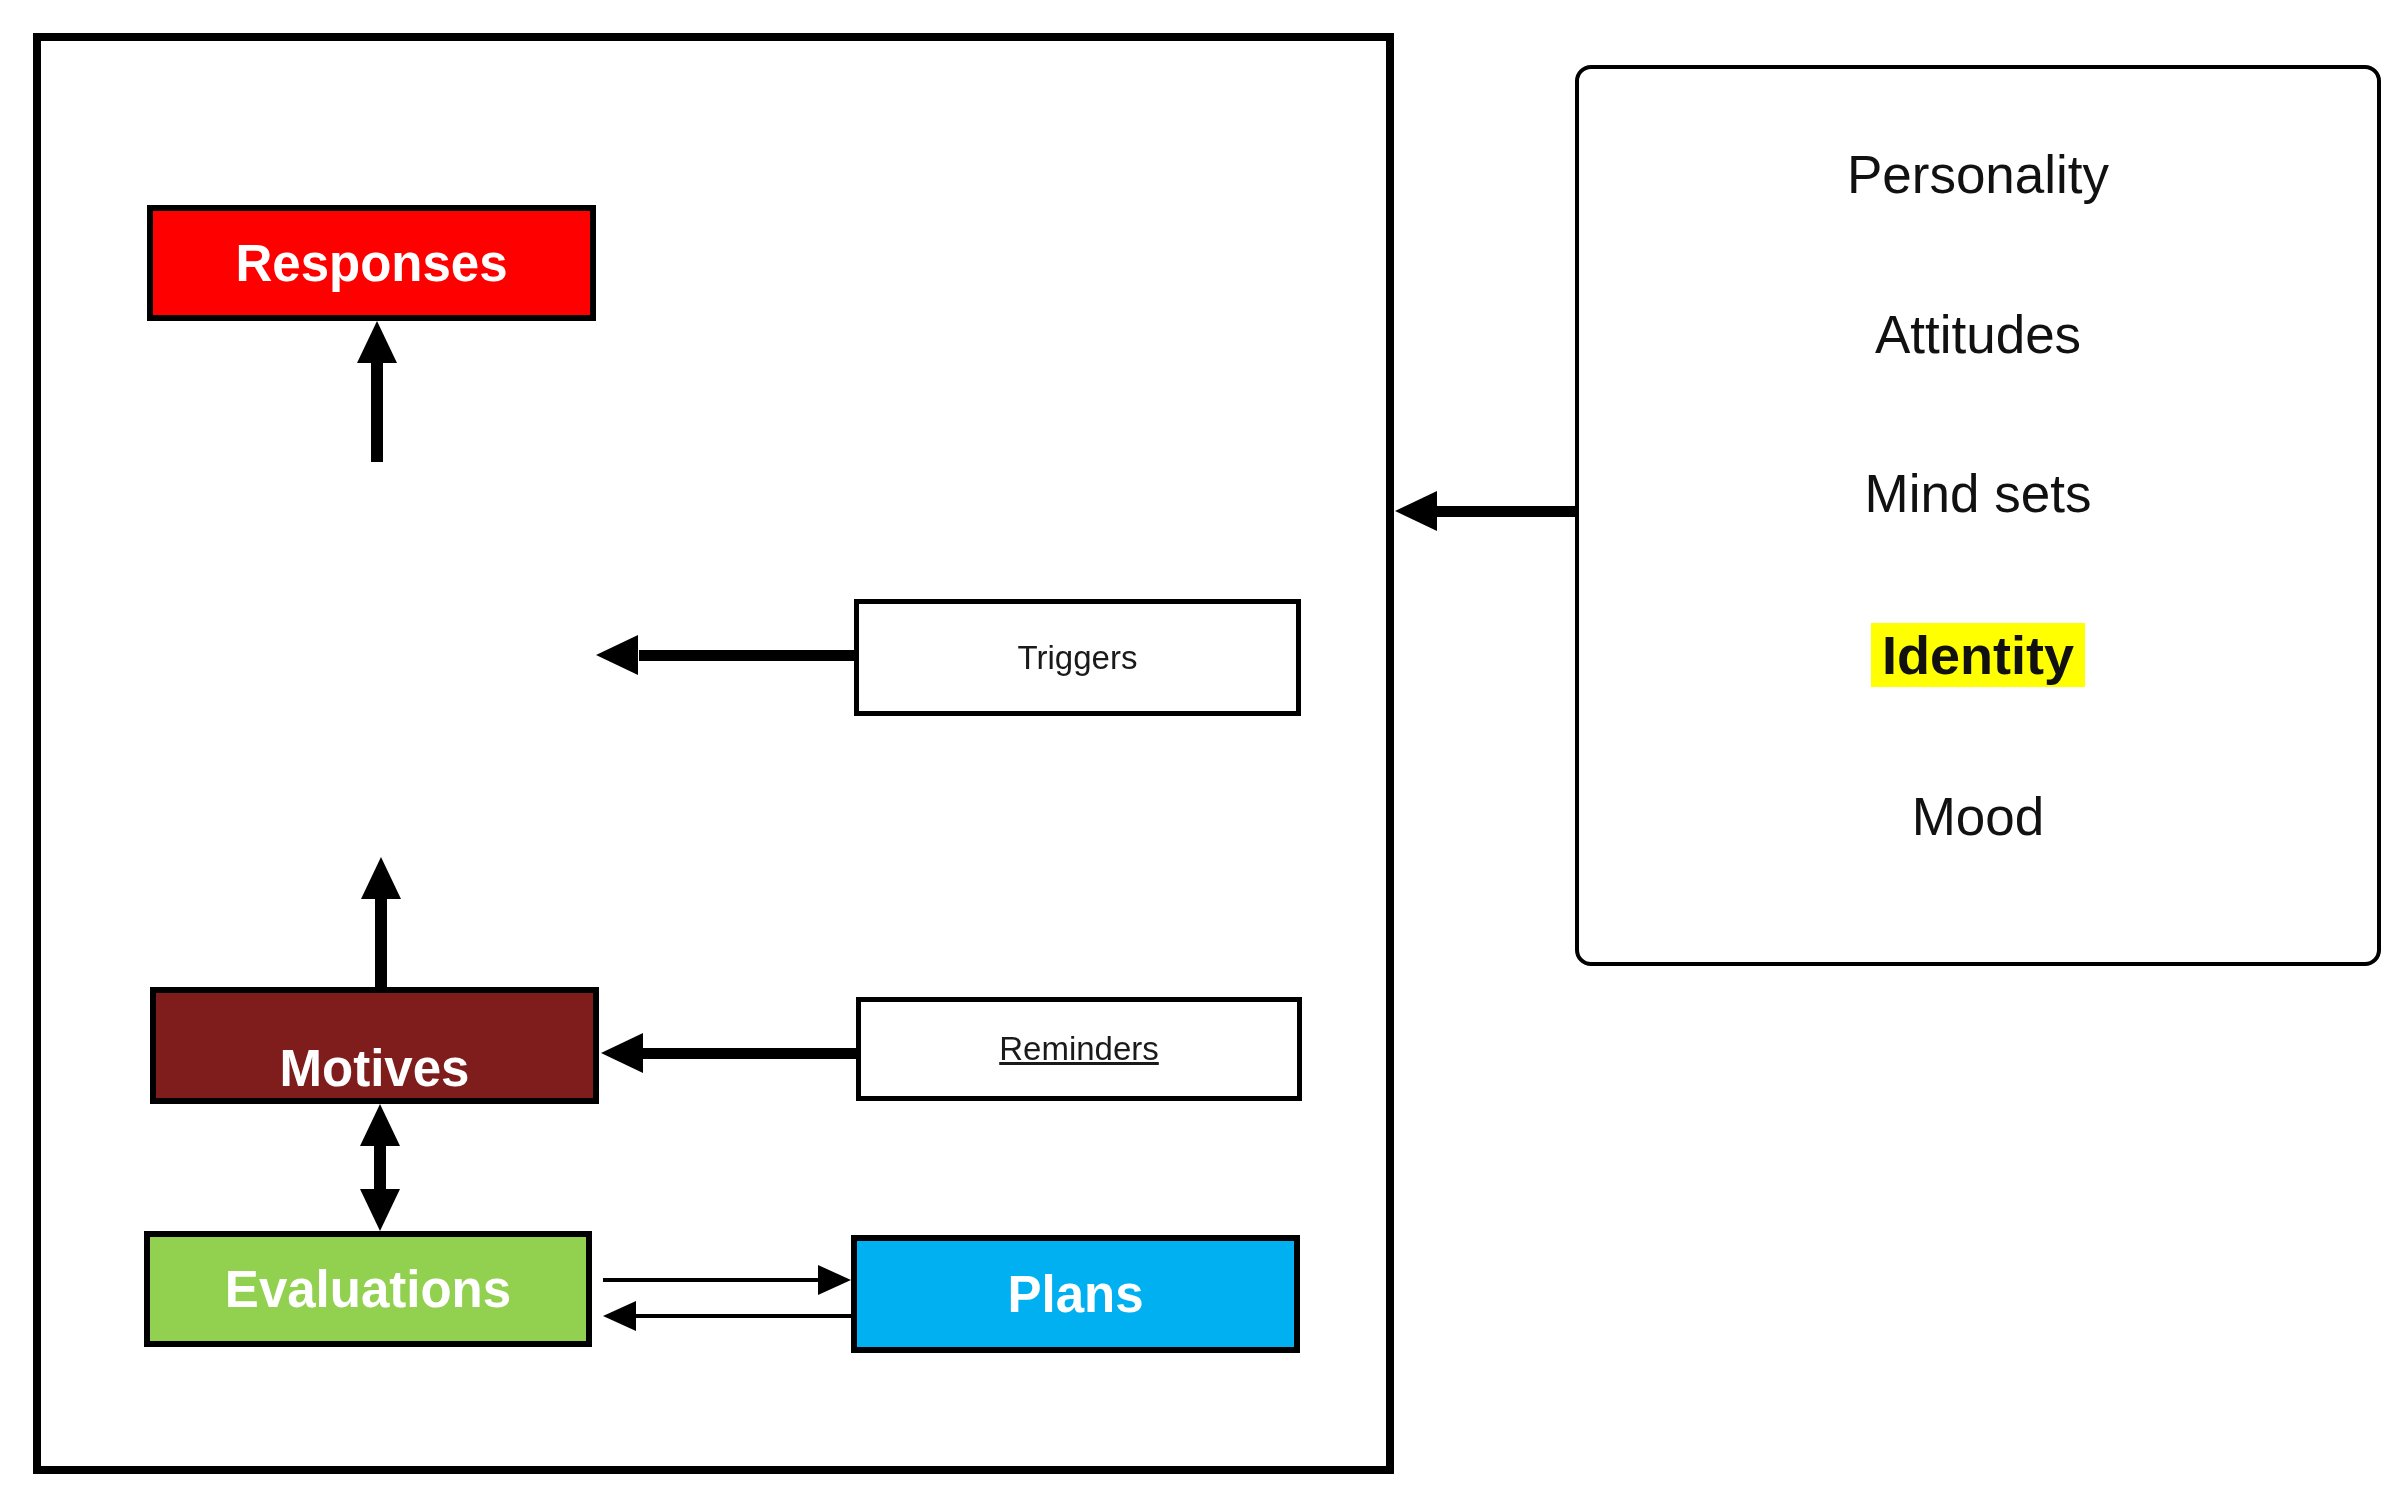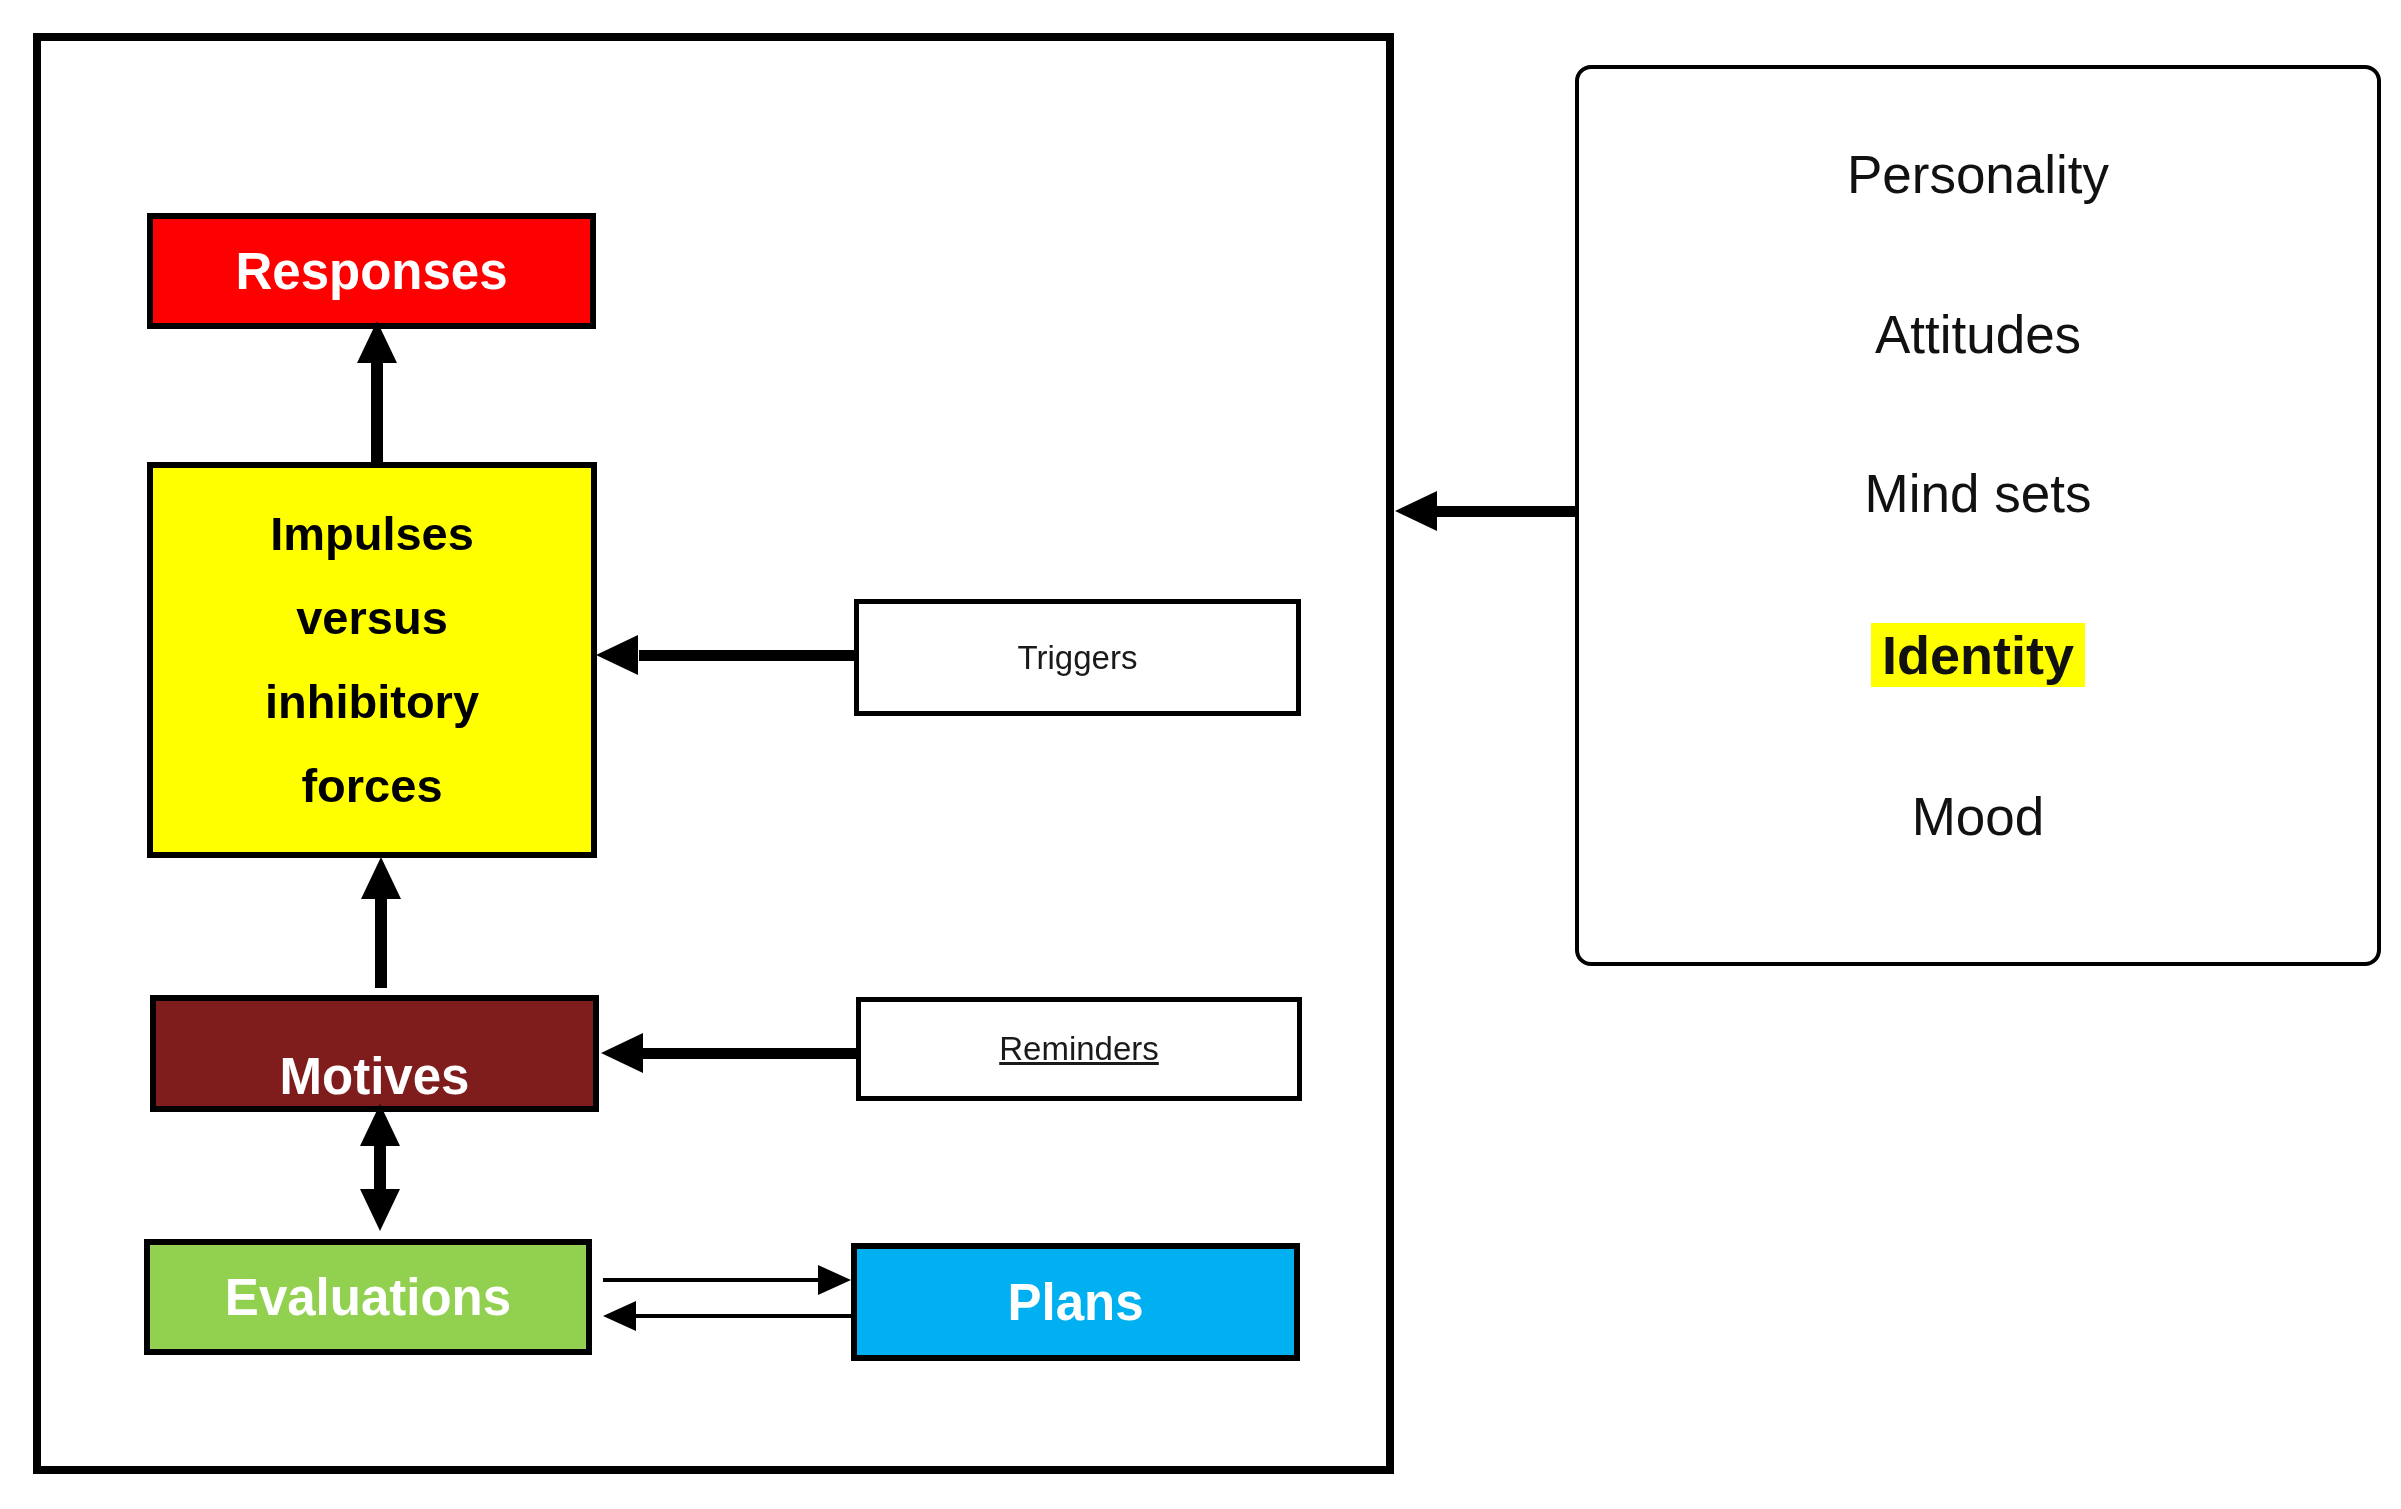--- a/index.html
+++ b/index.html
@@ -14,21 +14,21 @@
   .frame{
     border:8px solid #000000;
     background:transparent;
   }
   .node{
     border:6.1px solid #000000;
     display:flex;align-items:center;justify-content:center;
     text-align:center;
   }
   .node.bold{font-weight:bold;}
-  .label-white{color:#ffffff;margin-top:8px;}
+  .label-white{color:#ffffff;}
   .label-black{color:#000000;}
   .plain{border-width:5.3px;font-weight:normal;color:#1a1a1a;}
   .multiline{flex-direction:column;line-height:84px;}
   .panel{
     border:4.4px solid #000000;
     border-radius:16px;
     background:#ffffff;
     display:flex;flex-direction:column;
     justify-content:space-between;
     align-items:center;
@@ -62,26 +62,20 @@
 <body>
 
 <div class="canvas">
 
   <div class="abs frame" style="left:33px;top:33px;width:1361px;height:1441px;"></div>
 
   <div class="abs node bold label-white fs58" style="left: 147px; top: 205px; width: 449px; height: 116px; background-color: rgb(255, 0, 0);">
     <span>Responses</span>
   </div>
 
-  <div class="abs node bold label-black fs54 multiline" style="left: 147px; top: 462px; width: 450px; height: 396px; background-color: rgb(255, 255, 0);">
-    <div>Impulses</div>
-    <div>versus</div>
-    <div>inhibitory</div>
-    <div>forces</div>
-  </div>
 
   <div class="abs node bold label-white fs58" style="left: 150px; top: 987px; width: 449px; height: 117px; background-color: #7f1d1d; align-items: flex-end;">
     <span>Motives</span>
   </div>
 
   <div class="abs node bold label-white fs58" style="left: 144px; top: 1231px; width: 448px; height: 116px; background-color: rgb(146, 208, 80);">
     <span>Evaluations</span>
   </div>
 
   <div class="abs node plain fs56" style="left: 854px; top: 599px; width: 447px; height: 117px; background-color: rgb(255, 255, 255);">

